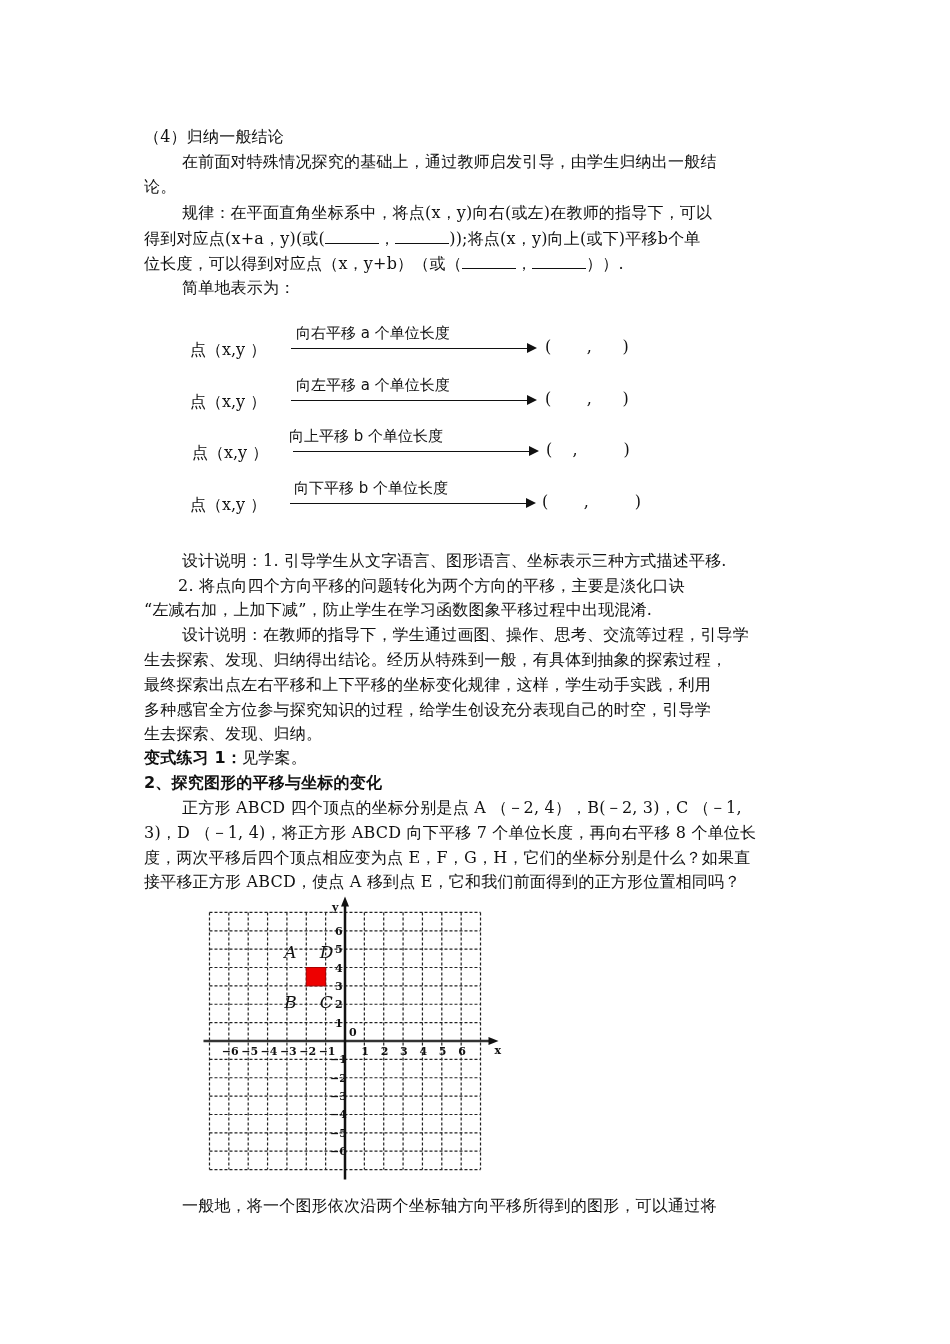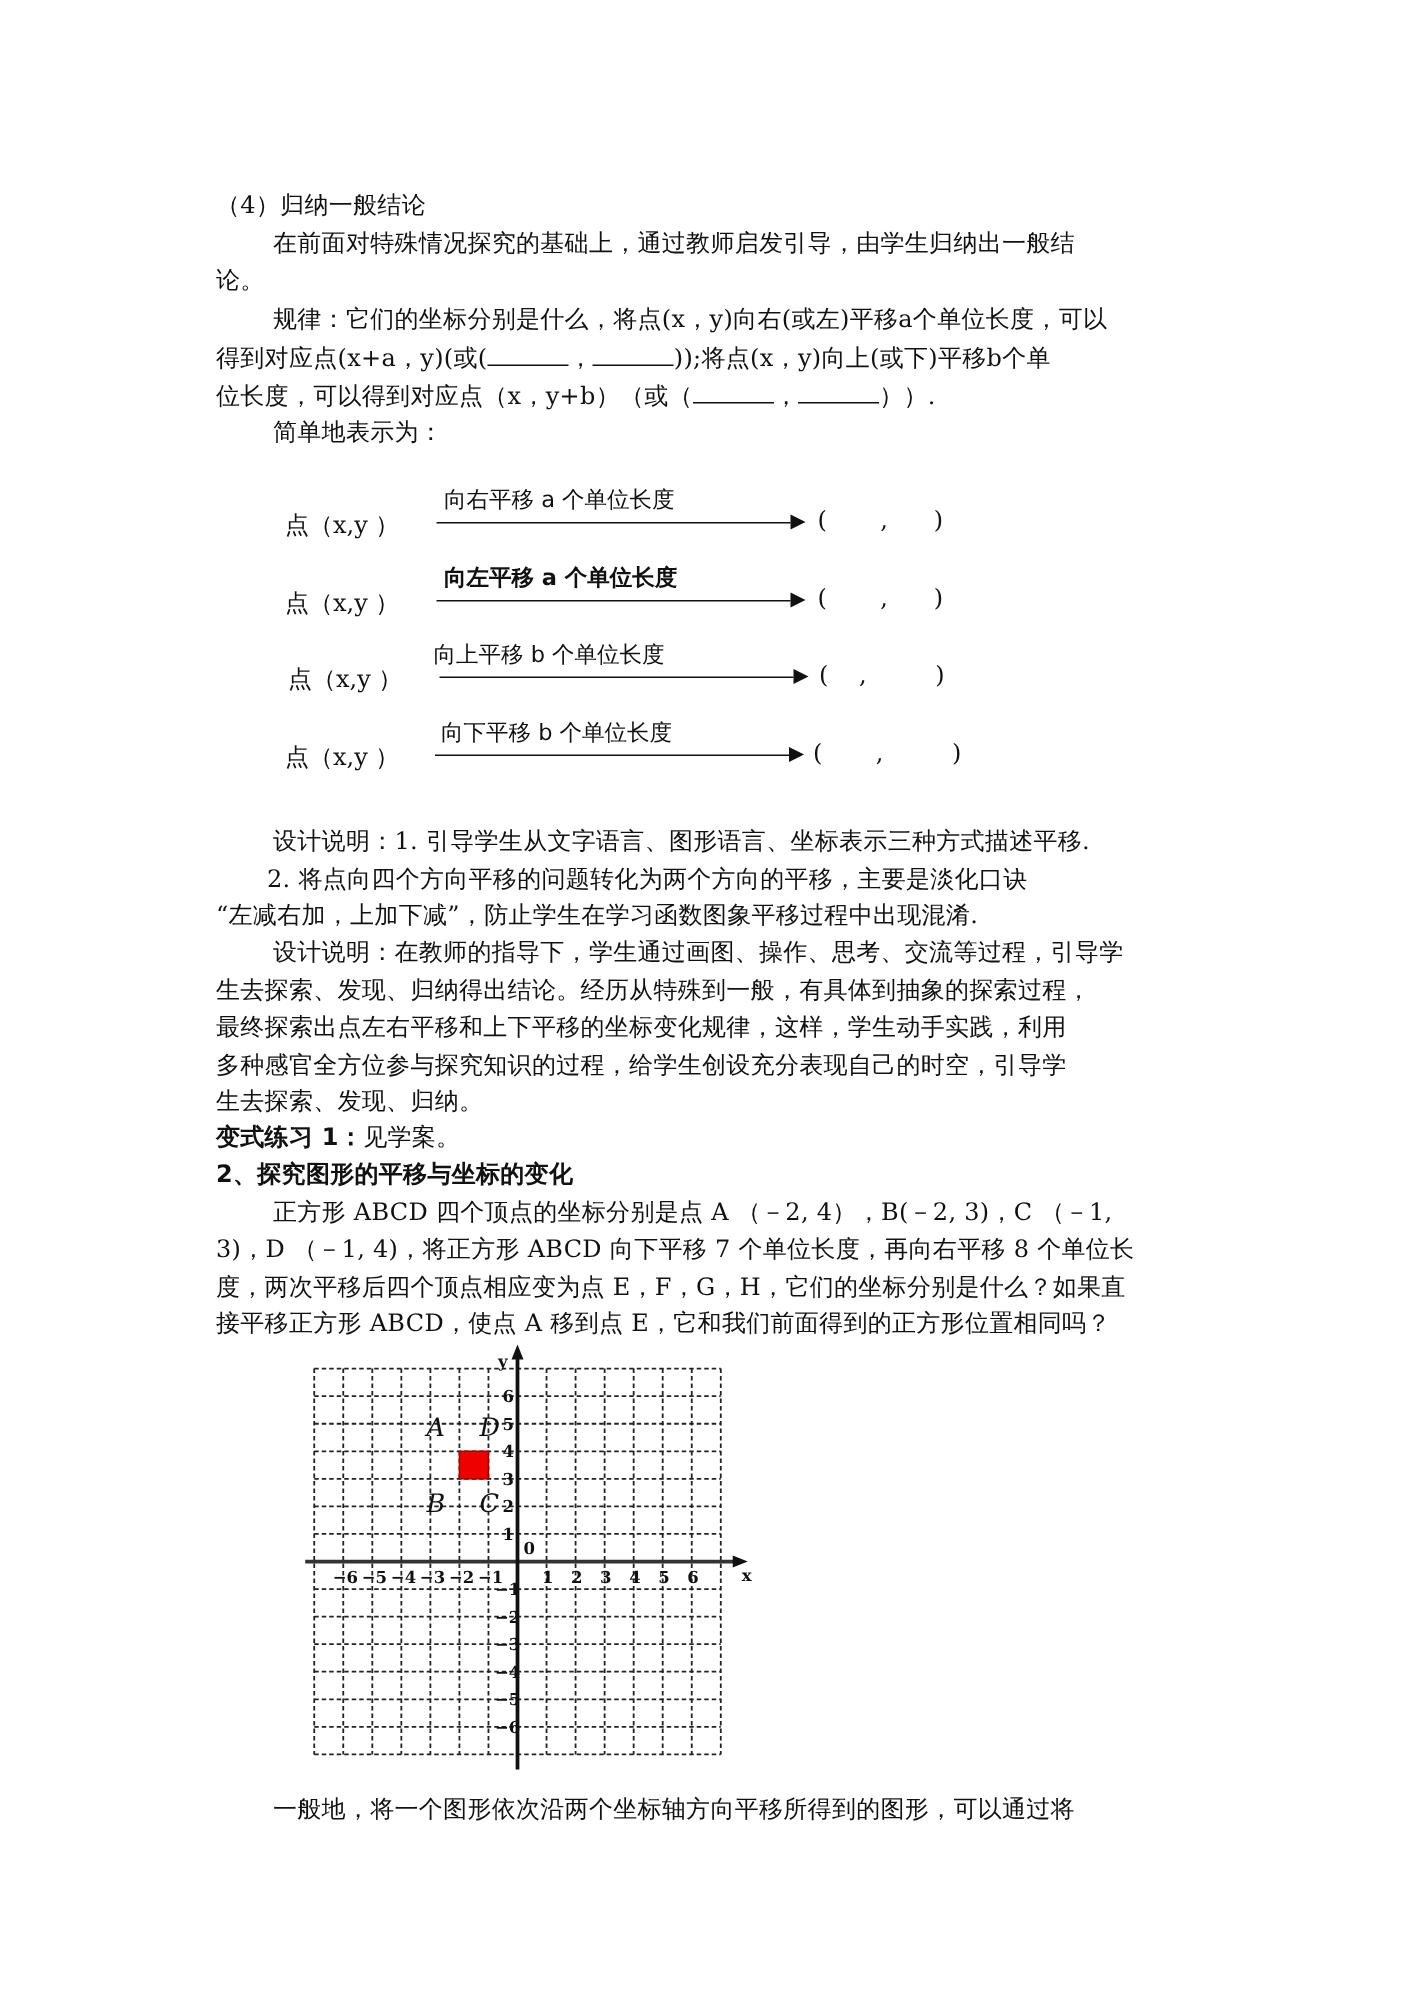--- a/index.html
+++ b/index.html
@@ -23,39 +23,39 @@
     .chart { position: absolute; left: 196px; top: 896px; }
   </style>
 </head>
 <body>
 
 <div class="page">
 
   <div class="line" style="top:127px;">（4）归纳一般结论</div>
   <div class="line indent" style="top:152px;">在前面对特殊情况探究的基础上，通过教师启发引导，由学生归纳出一般结</div>
   <div class="line" style="top:177px;">论。</div>
-  <div class="line indent" style="top:203px;">规律：它们的坐标分别是什么，将点(x，y)向右(或左)平移a个单位长度，可以</div>
+  <div class="line indent" style="top:203px;">规律：在平面直角坐标系中，将点(x，y)向右(或左)在教师的指导下，可以</div>
   <div class="line" style="top:254px;">
     <span>位长度，可以得到对应点（x，y+b）（或（</span><span class="blank"></span><span>，</span><span class="blank"></span><span>））.</span>
   </div>
   <div class="line" style="top:229px;">
     <span>得到对应点(x+a，y)(或(</span><span class="blank"></span><span>，</span><span class="blank"></span><span>));将点(x，y)向上(或下)平移b个单</span>
   </div>
   <div class="line indent" style="top:278px;">简单地表示为：</div>
 
   <div class="arrow-row" style="top:324px;">
     <span class="pt">点（x,y ）</span>
     <span class="lbl" style="left:106px;">向右平移 a 个单位长度</span>
     <span class="shaft" style="left:101px;width:236px;"></span>
     <span class="head" style="left:337px;"></span>
     <span class="res" style="left:355px;">(       ,      )</span>
   </div>
   <div class="arrow-row" style="top:376px;">
     <span class="pt">点（x,y ）</span>
-    <span class="lbl" style="left:106px;font-weight:bold;">向左平移 a 个单位长度</span>
+    <span class="lbl" style="left:106px;">向左平移 a 个单位长度</span>
     <span class="shaft" style="left:101px;width:236px;"></span>
     <span class="head" style="left:337px;"></span>
     <span class="res" style="left:355px;">(       ,      )</span>
   </div>
   <div class="arrow-row" style="top:427px;">
     <span class="pt" style="left:2px;">点（x,y ）</span>
     <span class="lbl" style="left:99px;">向上平移 b 个单位长度</span>
     <span class="shaft" style="left:103px;width:236px;"></span>
     <span class="head" style="left:339px;"></span>
     <span class="res" style="left:356px;">(    ,         )</span>

